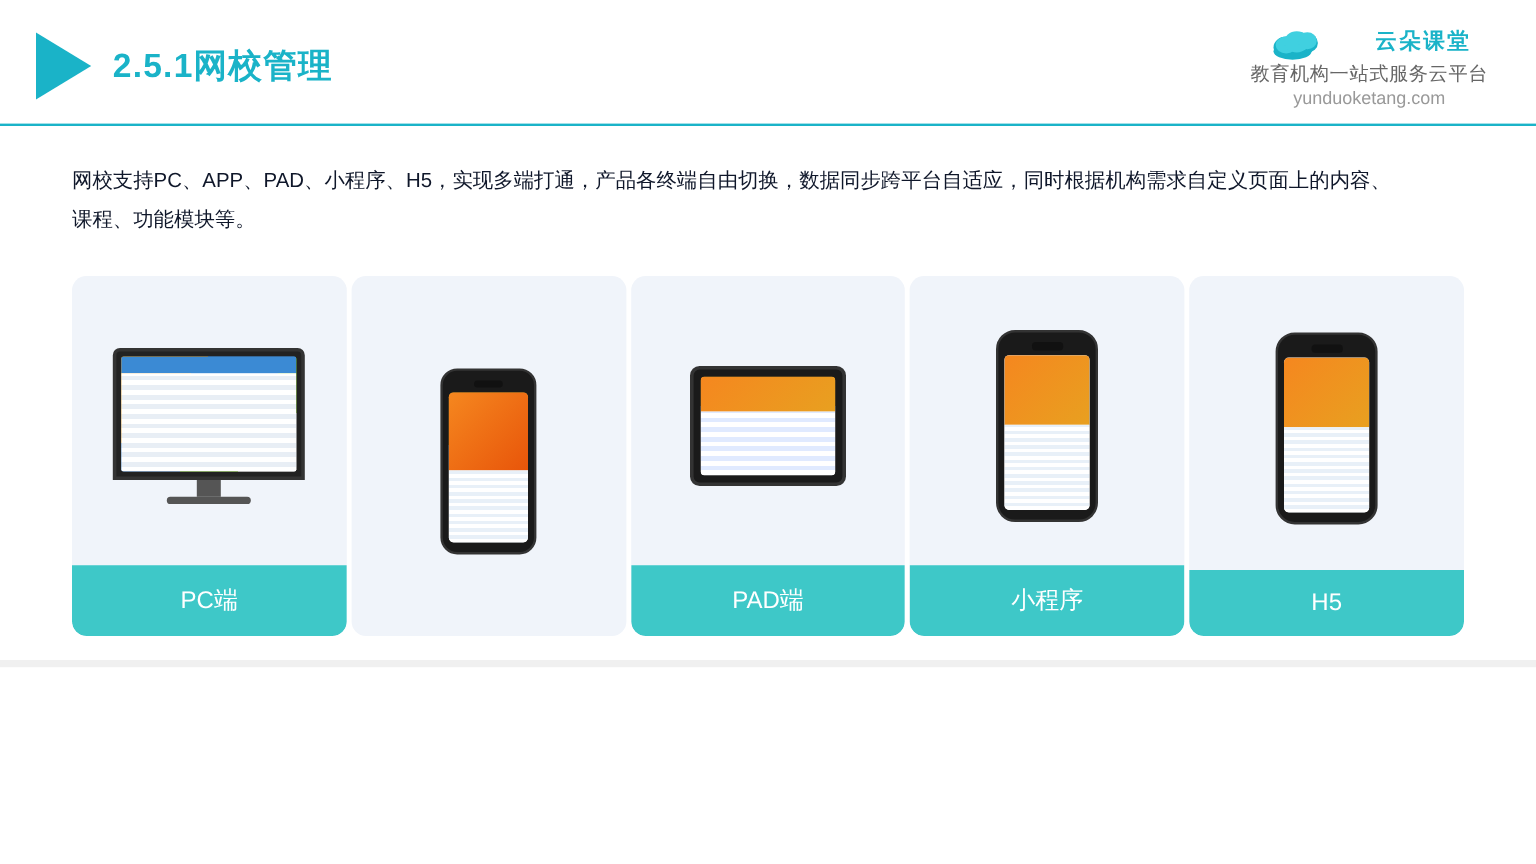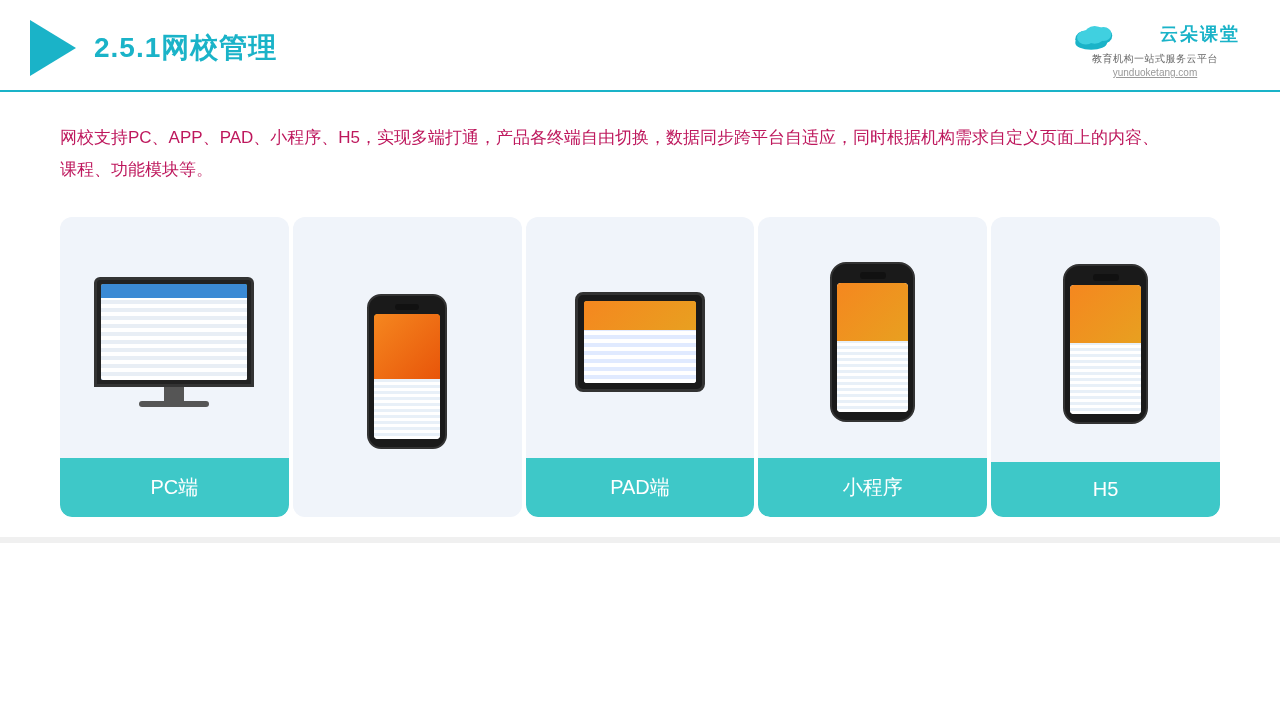--- a/index.html
+++ b/index.html
@@ -63,36 +63,36 @@
       height: 32px;
     }
     .brand-text-cn {
       font-size: 18px;
       font-weight: 700;
       color: #1ab3c8;
       letter-spacing: 2px;
       margin-left: 40px;
     }
     .brand-sub {
-      font-size: 10px;
+      font-size: 16px;
       color: #666;
       text-align: center;
       margin-top: 2px;
       letter-spacing: 0.5px;
     }
     
     .content {
       flex: 1;
       padding: 30px 60px 20px 60px;
       display: flex;
       flex-direction: column;
     }
     .description {
       font-size: 17px;
-      color: #be185d;
+      color: #0f172a;
       line-height: 1.9;
       margin-bottom: 30px;
       max-width: 1100px;
     }
     
     .cards-container {
       display: flex;
       gap: 4px;
       align-items: center;
       flex: 1;
@@ -330,21 +330,21 @@
           <ellipse cx="38" cy="20" rx="10" ry="9" fill="#1ab3c8"></ellipse>
           <ellipse cx="18" cy="22" rx="10" ry="8" fill="#40d0e0"></ellipse>
           <ellipse cx="28" cy="19" rx="12" ry="10" fill="#40d0e0"></ellipse>
           <ellipse cx="38" cy="18" rx="9" ry="8" fill="#40d0e0"></ellipse>
         </svg>
         <span class="brand-text-cn">云朵课堂</span>
       </div>
       <div class="brand-sub">
         <span>教育机构一站</span><span>式服务云平台</span>
       </div>
-      <div style="font-size:10px;color:#999;text-align:center;margin-top:1px;text-decoration:underline;">yunduoketang.com</div>
+      <div style="font-size:15px;color:#999;text-align:center;margin-top:1px;">yunduoketang.com</div>
     </div>
   </div>
 
   <div class="content">
     <p class="description">网校支持PC、APP、PAD、小程序、H5，实现多端打通，产品各终端自由切换，数据同步跨平台自适应，同时根据机构需求自定义页面上的内容、课程、功能模块等。</p>
 
     <div class="cards-container">
 
       <div class="device-card">
         <div class="device-image-area">

